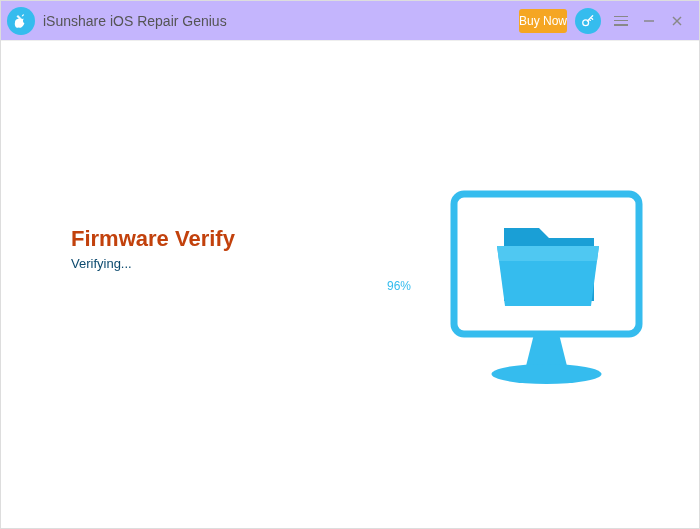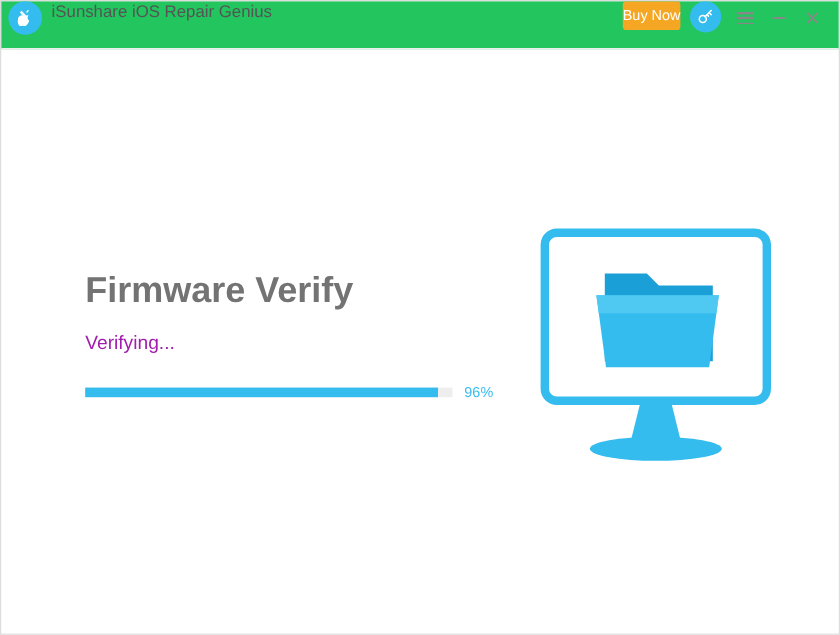--- a/index.html
+++ b/index.html
@@ -6,23 +6,23 @@
   body {
     width: 700px;
     height: 529px;
     font-family: "Segoe UI", Arial, sans-serif;
     background: #fff;
     overflow: hidden;
     border: 1px solid #ddd;
   }
   .titlebar {
     height: 40px;
-    background: #22c55e;
+    background: #c4b5fd;
     display: flex;
-    align-items: flex-start;
+    align-items: center;
     padding: 0 8px 0 6px;
     border-bottom: 1px solid #eee;
   }
   .app-icon {
     width: 28px;
     height: 28px;
     border-radius: 50%;
     background: #35bcee;
     display: flex;
     align-items: center;
@@ -78,33 +78,34 @@
     width: 100%;
     height: calc(100% - 40px);
   }
   .left-area {
     position: absolute;
     left: 70px;
     top: 185px;
     width: 340px;
   }
   .heading {
-    font-size: 30px;
-    color: #737373;
+    font-size: 22px;
+    color: #c2410c;
     font-weight: 600;
-    margin-bottom: 18px;
+    margin-bottom: 4px;
   }
   .status-text {
-    font-size: 16px;
-    color: #a21caf;
-    margin-bottom: 24px;
+    font-size: 13px;
+    color: #0c4a6e;
+    margin-bottom: 8px;
   }
   .progress-row {
     display: flex;
-    align-items: center;
+    align-items: flex-end;
+    flex-direction: column;
   }
   .progress-track {
     flex: 1;
     height: 8px;
     background: #eee;
     position: relative;
     margin-right: 10px;
   }
   .progress-fill {
     position: absolute;

